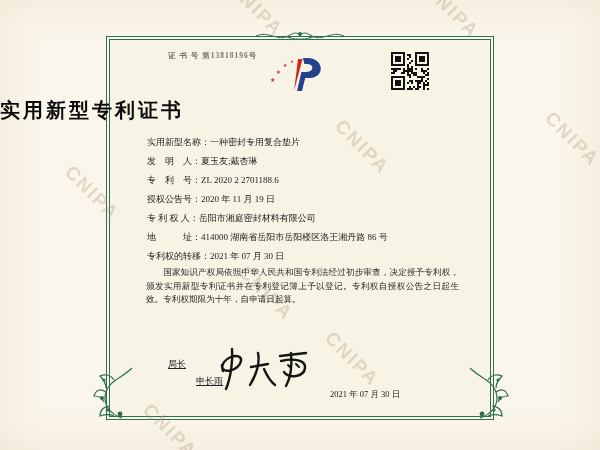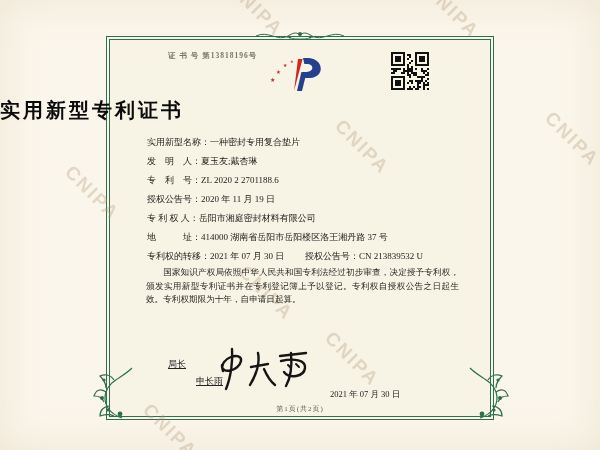--- a/index.html
+++ b/index.html
@@ -253,27 +253,24 @@
     <div class="field-row">
       <span class="field-label">专　利　号：</span><span class="field-value">ZL 2020 2 2701188.6</span>
     </div>
     <div class="field-row">
       <span class="field-label">授权公告号：</span><span class="field-value">2020 年 11 月 19 日</span>
     </div>
     <div class="field-row">
       <span class="field-label">专 利 权 人：</span><span class="field-value">岳阳市湘庭密封材料有限公司</span>
     </div>
     <div class="field-row">
-      <span class="field-label">地　　　址：</span><span class="field-value">414000 湖南省岳阳市岳阳楼区洛王湘丹路 37 号</span>
+      <span class="field-label">地　　　址：</span><span class="field-value">414000 湖南省岳阳市岳阳楼区洛王湘丹路 86 号</span>
     </div>
     <div class="field-row">
       <span class="field-label">专利权的转移：</span><span class="field-value">2021 年 07 月 30 日</span>
-      <span class="field-col2">
-        <span class="field-label">授权公告号：</span><span class="field-value">CN 213839532 U</span>
-      </span>
     </div>
   </div>
 
   <div class="paragraphs">
     <p>国家知识产权局依照中华人民共和国专利法经过初步审查，决定授予专利权，颁发实用新型专利证书并在专利登记簿上予以登记。专利权自授权公告之日起生效。专利权期限为十年，自申请日起算。</p>
   </div>
 
   <span class="sig-label" style="left:168px; top:358px;">局长</span>
   <span class="sig-label" style="left:168px; top:375px;margin-left:28px;">申长雨</span>
 
@@ -287,16 +284,15 @@
       <path d="M70,12 L96,9"></path>
       <path d="M81,9 C82,20 81,33 76,42"></path>
       <path d="M71,17 C84,14 96,16 95,24 C94,33 79,35 74,28"></path>
       <path d="M78,21 l3,3" stroke-width="2"></path>
       <path d="M86,20 l3,3" stroke-width="2"></path>
     </g>
   </svg>
 
   <span class="issue-date">2021 年 07 月 30 日</span>
 
-  <div class="page-number">第1页(共2页)</div>
   <div class="continuation-note">其他事项参见续页</div>
 
 </div>
 
 </body></html>

